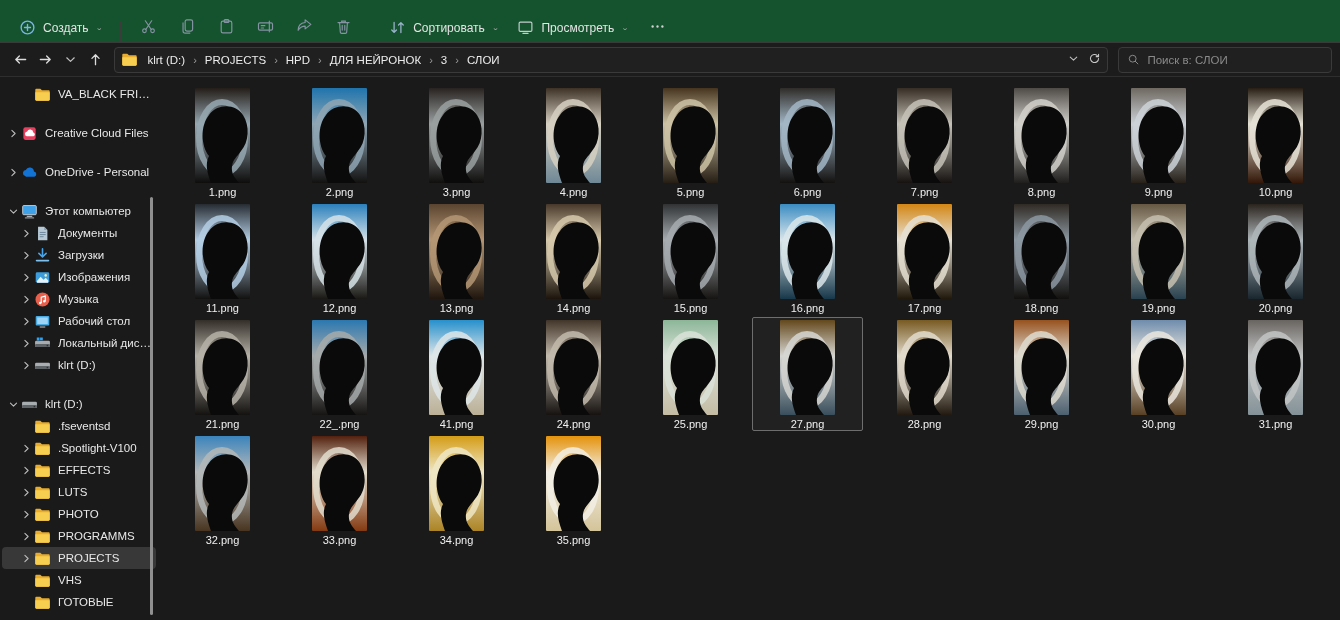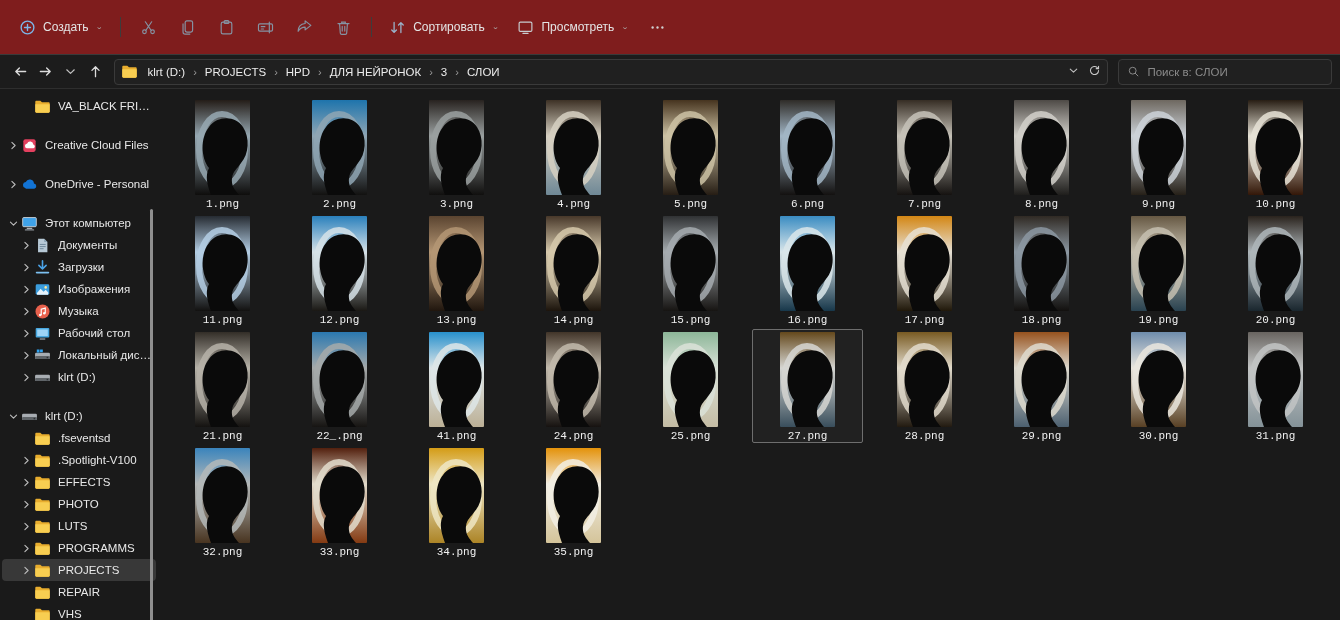--- a/index.html
+++ b/index.html
@@ -1,21 +1,21 @@
 <!DOCTYPE html>
 <html><head>
 <meta charset="utf-8">
 <style>
   * { margin:0; padding:0; box-sizing:border-box; }
   html,body { width:1340px; height:620px; overflow:hidden; background:#1a1a1a;
     font-family:"Liberation Sans","DejaVu Sans",sans-serif; color:#e6e6e6; }
 
   
-  .cmdbar { height:55px; background:#7f1d1d; border-bottom:1px solid #3a3a3a;
-    display:flex; align-items:center; padding:0 10px; }
+  .cmdbar { height:43px; background:#14532d; border-bottom:1px solid #3a3a3a;
+    display:flex; align-items:flex-end; padding:0 10px; }
   .cmd-btn { display:flex; align-items:center; gap:7px; padding:6px 9px; border-radius:4px;
     font-size:12px; color:#e4e4e4; cursor:default; }
   .cmd-ic { width:17px; height:17px; display:inline-flex; color:#8593a3; }
   .cmd-ic svg { width:100%; height:100%; }
   .chev { font-size:9px; color:#b0b0b0; transform:scaleY(.8); }
   .vsep { width:1px; height:20px; background:#3c3c3c; margin:0 8px; }
   .iconbtn { padding:7px 11px; }
 
   
   .navbar { height:34px; background:#1c1c1c; border-bottom:1px solid #2e2e2e;
@@ -49,21 +49,21 @@
   .s-chev { width:15px; flex:0 0 auto; display:flex; align-items:center; justify-content:center; }
   .s-chev svg { width:9px; height:9px; }
   .s-ic { width:17px; height:17px; margin-right:7px; flex:0 0 auto; }
   .s-ic svg { width:100%; height:100%; }
   .s-label { overflow:hidden; text-overflow:ellipsis; }
 
   
   .files { flex:1; padding:8px 0 0 4px; }
   .grid { display:grid; grid-template-columns:repeat(10,117px); }
   .tile { width:111px; height:114px; margin:0 3px 2px 3px; display:flex; flex-direction:column;
-    align-items:center; border:1px solid transparent; border-radius:2px;font-family:Liberation Mono, monospace; }
+    align-items:center; border:1px solid transparent; border-radius:2px; }
   .tile.sel { border-color:#6e6e6e; background:rgba(255,255,255,0.03); }
   .thumb { width:55px; height:95px; margin-top:2px; border-radius:1px; overflow:hidden; flex:0 0 auto; }
   .thumb svg { display:block; width:55px; height:95px; }
   .fname { font-size:11px; color:#f0f0f0; margin-top:3px; line-height:12px; }
 </style>
 </head>
 <body>
 
 <div class="cmdbar">
   <div class="cmd-btn">
@@ -402,33 +402,33 @@
       <div class="srow" style="padding-left: 17px;">
         <span class="s-chev">
           <svg viewBox="0 0 10 10">
             <path d="M3.2 1.6 6.8 5 3.2 8.4" fill="none" stroke="#bdbdbd" stroke-width="1.2" stroke-linecap="round" stroke-linejoin="round"></path>
           </svg>
         </span>
         <span class="s-ic"><svg viewBox="0 0 16 16">
             <path d="M1.2 3.6c0-.6.5-1.1 1.1-1.1h3.6l1.6 1.6h6.2c.6 0 1.1.5 1.1 1.1v7.6c0 .6-.5 1.1-1.1 1.1H2.3c-.6 0-1.1-.5-1.1-1.1Z" fill="#e8ad2e"></path>
             <path d="M1.2 5.9h13.6v6.9c0 .6-.5 1.1-1.1 1.1H2.3c-.6 0-1.1-.5-1.1-1.1Z" fill="#f8ce51"></path>
           </svg></span>
-        <span class="s-label">PHOTO</span>
+        <span class="s-label">LUTS</span>
       </div>
       <div class="srow" style="padding-left: 17px;">
         <span class="s-chev">
           <svg viewBox="0 0 10 10">
             <path d="M3.2 1.6 6.8 5 3.2 8.4" fill="none" stroke="#bdbdbd" stroke-width="1.2" stroke-linecap="round" stroke-linejoin="round"></path>
           </svg>
         </span>
         <span class="s-ic"><svg viewBox="0 0 16 16">
             <path d="M1.2 3.6c0-.6.5-1.1 1.1-1.1h3.6l1.6 1.6h6.2c.6 0 1.1.5 1.1 1.1v7.6c0 .6-.5 1.1-1.1 1.1H2.3c-.6 0-1.1-.5-1.1-1.1Z" fill="#e8ad2e"></path>
             <path d="M1.2 5.9h13.6v6.9c0 .6-.5 1.1-1.1 1.1H2.3c-.6 0-1.1-.5-1.1-1.1Z" fill="#f8ce51"></path>
           </svg></span>
-        <span class="s-label">LUTS</span>
+        <span class="s-label">PHOTO</span>
       </div>
       <div class="srow" style="padding-left: 17px;">
         <span class="s-chev">
           <svg viewBox="0 0 10 10">
             <path d="M3.2 1.6 6.8 5 3.2 8.4" fill="none" stroke="#bdbdbd" stroke-width="1.2" stroke-linecap="round" stroke-linejoin="round"></path>
           </svg>
         </span>
         <span class="s-ic"><svg viewBox="0 0 16 16">
             <path d="M1.2 3.6c0-.6.5-1.1 1.1-1.1h3.6l1.6 1.6h6.2c.6 0 1.1.5 1.1 1.1v7.6c0 .6-.5 1.1-1.1 1.1H2.3c-.6 0-1.1-.5-1.1-1.1Z" fill="#e8ad2e"></path>
             <path d="M1.2 5.9h13.6v6.9c0 .6-.5 1.1-1.1 1.1H2.3c-.6 0-1.1-.5-1.1-1.1Z" fill="#f8ce51"></path>
@@ -439,28 +439,20 @@
         <span class="s-chev">
           <svg viewBox="0 0 10 10">
             <path d="M3.2 1.6 6.8 5 3.2 8.4" fill="none" stroke="#bdbdbd" stroke-width="1.2" stroke-linecap="round" stroke-linejoin="round"></path>
           </svg>
         </span>
         <span class="s-ic"><svg viewBox="0 0 16 16">
             <path d="M1.2 3.6c0-.6.5-1.1 1.1-1.1h3.6l1.6 1.6h6.2c.6 0 1.1.5 1.1 1.1v7.6c0 .6-.5 1.1-1.1 1.1H2.3c-.6 0-1.1-.5-1.1-1.1Z" fill="#e8ad2e"></path>
             <path d="M1.2 5.9h13.6v6.9c0 .6-.5 1.1-1.1 1.1H2.3c-.6 0-1.1-.5-1.1-1.1Z" fill="#f8ce51"></path>
           </svg></span>
         <span class="s-label">PROJECTS</span>
-      </div>
-      <div class="srow" style="padding-left: 17px;">
-        <span class="s-chev"></span>
-        <span class="s-ic"><svg viewBox="0 0 16 16">
-            <path d="M1.2 3.6c0-.6.5-1.1 1.1-1.1h3.6l1.6 1.6h6.2c.6 0 1.1.5 1.1 1.1v7.6c0 .6-.5 1.1-1.1 1.1H2.3c-.6 0-1.1-.5-1.1-1.1Z" fill="#e8ad2e"></path>
-            <path d="M1.2 5.9h13.6v6.9c0 .6-.5 1.1-1.1 1.1H2.3c-.6 0-1.1-.5-1.1-1.1Z" fill="#f8ce51"></path>
-          </svg></span>
-        <span class="s-label">REPAIR</span>
       </div>
       <div class="srow" style="padding-left: 17px;">
         <span class="s-chev"></span>
         <span class="s-ic"><svg viewBox="0 0 16 16">
             <path d="M1.2 3.6c0-.6.5-1.1 1.1-1.1h3.6l1.6 1.6h6.2c.6 0 1.1.5 1.1 1.1v7.6c0 .6-.5 1.1-1.1 1.1H2.3c-.6 0-1.1-.5-1.1-1.1Z" fill="#e8ad2e"></path>
             <path d="M1.2 5.9h13.6v6.9c0 .6-.5 1.1-1.1 1.1H2.3c-.6 0-1.1-.5-1.1-1.1Z" fill="#f8ce51"></path>
           </svg></span>
         <span class="s-label">VHS</span>
       </div>
       <div class="srow" style="padding-left: 17px;">

